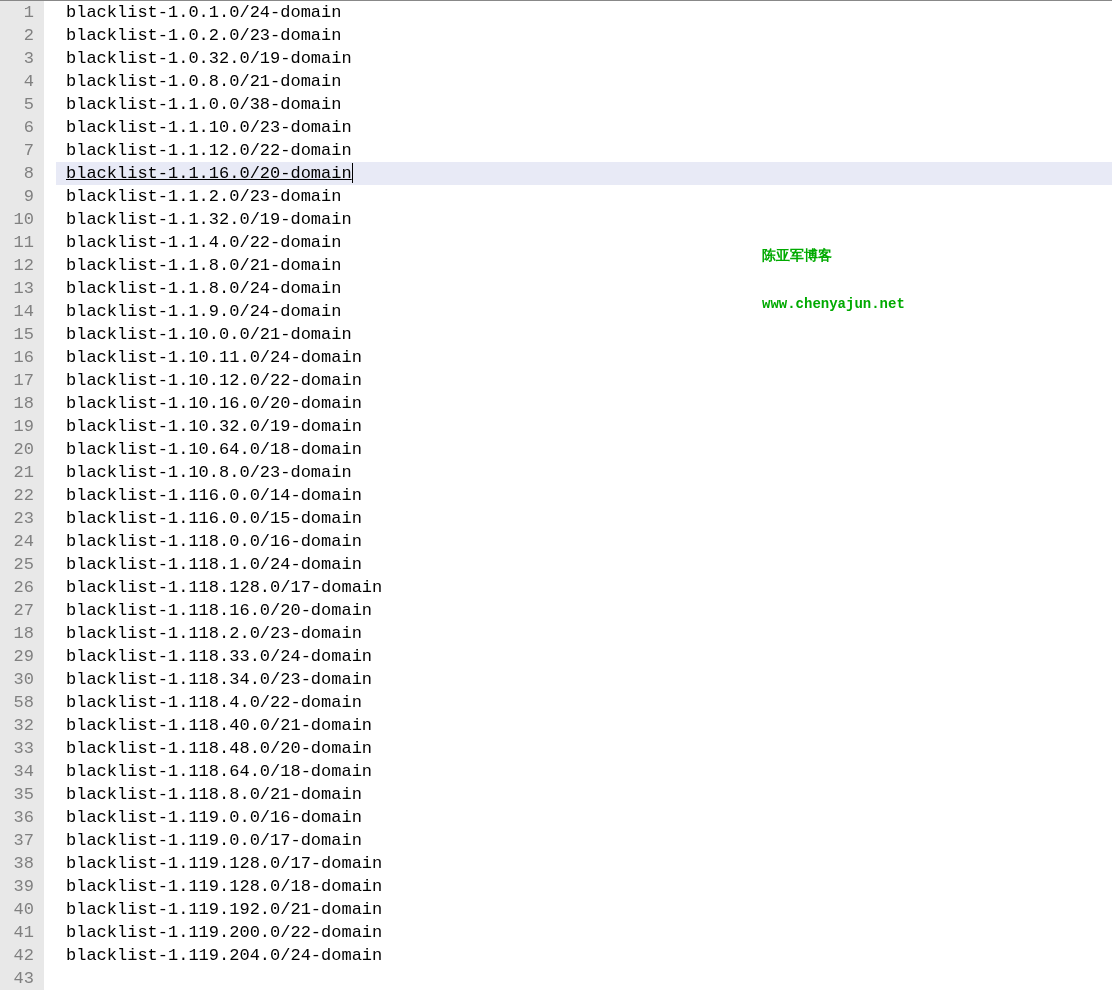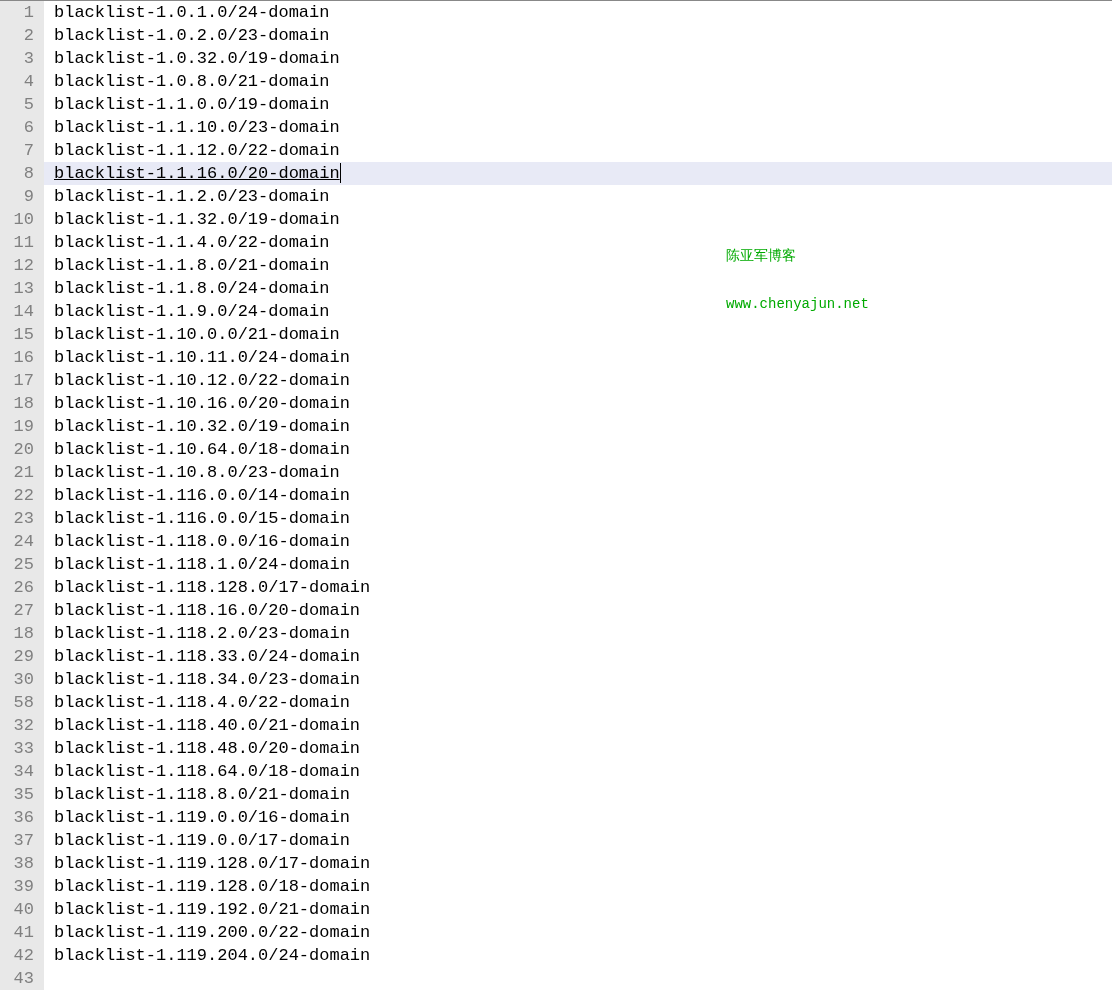--- a/index.html
+++ b/index.html
@@ -26,20 +26,21 @@
       user-select: none;
       min-width: 44px;
     }
     .gutter .line-num {
       height: 23px;
       line-height: 23px;
     }
     .content {
       flex: 1;
       position: relative;
+      padding-left: 12px;
     }
     .line {
       height: 23px;
       line-height: 23px;
       padding-left: 10px;
       color: #000000;
       white-space: pre;
     }
     .line.highlighted {
       background: #e8eaf6;
@@ -49,25 +50,25 @@
       display: inline-block;
       width: 1px;
       height: 20px;
       background: #000;
       vertical-align: middle;
       margin-bottom: 2px;
     }
     .watermark {
       position: absolute;
       top: 244px;
-      left: 726px;
+      left: 762px;
       color: #00aa00;
       font-family: "Microsoft YaHei", SimSun, sans-serif;
       font-size: 14px;
-      font-weight: normal;
+      font-weight: bold;
       line-height: 22px;
       pointer-events: none;
     }
     .watermark .line1 {
       display: block;
     }
     .watermark .line2 {
       display: block;
       font-family: Consolas, "Courier New", monospace;
       margin-top: 27px;
@@ -120,21 +121,21 @@
       <div class="line-num">40</div>
       <div class="line-num">41</div>
       <div class="line-num">42</div>
       <div class="line-num">43</div>
     </div>
   <div class="content" id="content">
       <div class="line">blacklist-1.0.1.0/24-domain</div>
       <div class="line">blacklist-1.0.2.0/23-domain</div>
       <div class="line">blacklist-1.0.32.0/19-domain</div>
       <div class="line">blacklist-1.0.8.0/21-domain</div>
-      <div class="line">blacklist-1.1.0.0/19-domain</div>
+      <div class="line">blacklist-1.1.0.0/38-domain</div>
       <div class="line">blacklist-1.1.10.0/23-domain</div>
       <div class="line">blacklist-1.1.12.0/22-domain</div>
       <div class="line highlighted">blacklist-1.1.16.0/20-domain<span class="cursor"></span></div>
       <div class="line">blacklist-1.1.2.0/23-domain</div>
       <div class="line">blacklist-1.1.32.0/19-domain</div>
       <div class="line">blacklist-1.1.4.0/22-domain</div>
       <div class="line">blacklist-1.1.8.0/21-domain</div>
       <div class="line">blacklist-1.1.8.0/24-domain</div>
       <div class="line">blacklist-1.1.9.0/24-domain</div>
       <div class="line">blacklist-1.10.0.0/21-domain</div>

